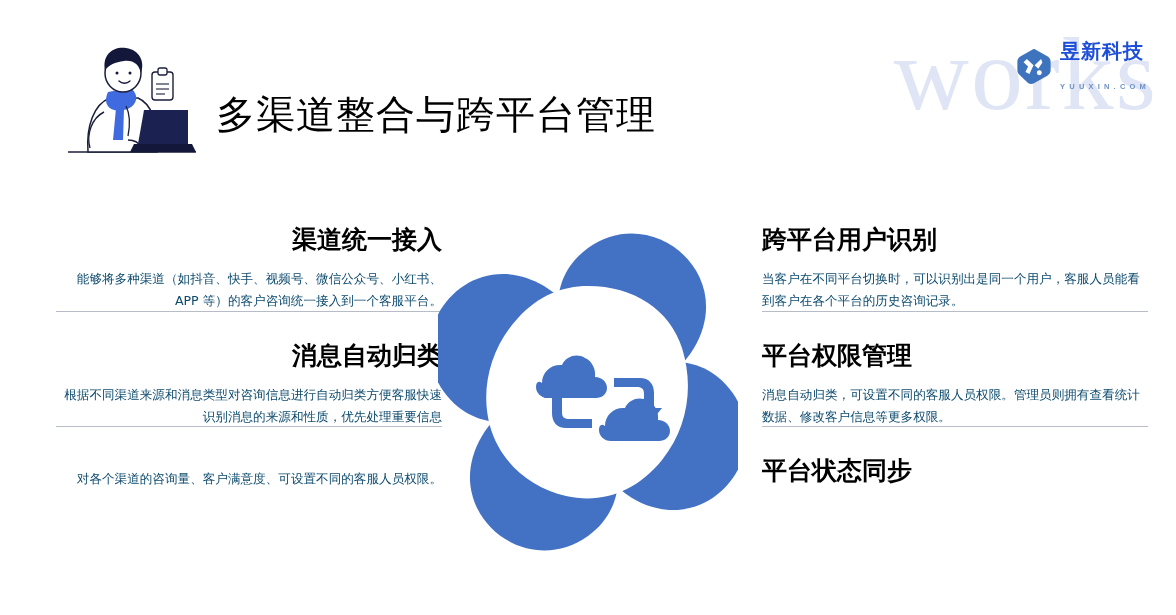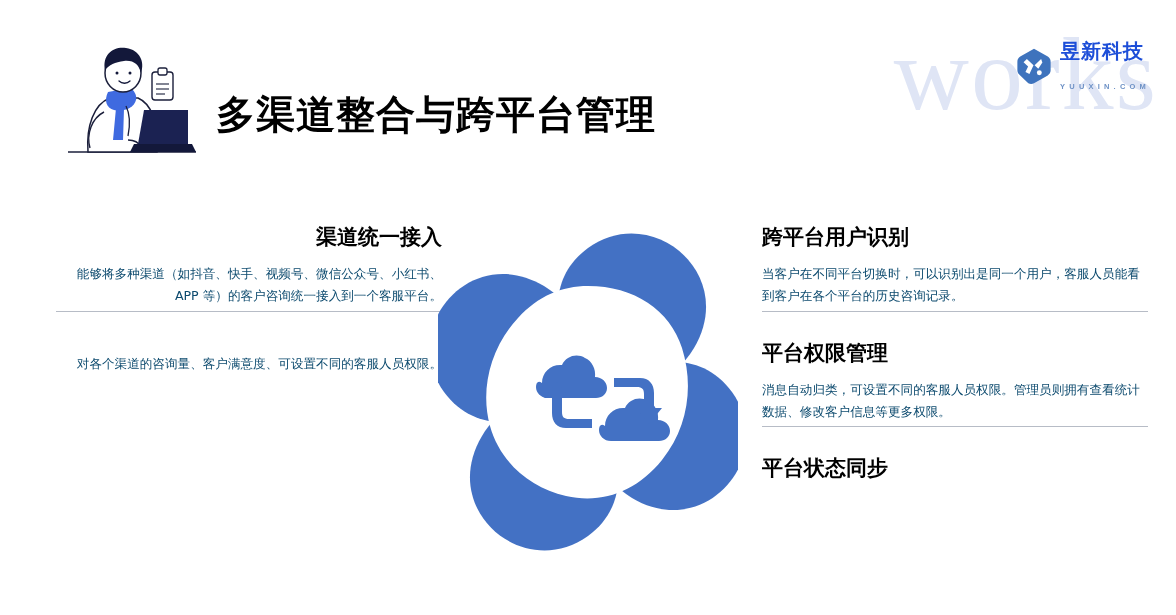--- a/index.html
+++ b/index.html
@@ -27,21 +27,21 @@
     top: 40px;
     width: 132px;
     height: 128px;
   }
 
   .page-title {
     position: absolute;
     left: 216px;
     top: 88px;
     font-size: 39px;
-    font-weight: 700;
+    font-weight: 400;
     letter-spacing: 1px;
     color: #000000;
     white-space: nowrap;
     font-family: "DejaVu Sans", "Liberation Sans", sans-serif;
   }
 
   .watermark {
     position: absolute;
     right: 18px;
     top: 22px;
@@ -97,21 +97,21 @@
   .col-right { left: 762px; text-align: left;  }
 
   .feature {
     position: relative;
     height: 115px;
     padding-top: 28px;
   }
   .feature + .feature { border-top: 1.5px solid #b7bcc6; }
 
   .feature-title {
-    font-size: 21px;
+    font-size: 25px;
     font-weight: 700;
     color: #000000;
     line-height: 1.25;
     font-family: Liberation Serif, serif;
   }
   .feature-desc {
     margin-top: 13px;
     font-size: 12.6px;
     color: #0c4a6e;
     line-height: 1.72;
@@ -185,20 +185,24 @@
     </div>
   </div>
 </div>
 
 <div class="content">
 
   <div class="col col-left">
     <div class="feature">
       <div class="feature-title">渠道统一接入</div>
       <div class="feature-desc">能够将多种渠道（如抖音、快手、视频号、微信公众号、小红书、APP 等）的客户咨询统一接入到一个客服平台。</div>
+    </div>
+    <div class="feature">
+      <div class="feature-title">消息自动归类</div>
+      <div class="feature-desc">根据不同渠道来源和消息类型对咨询信息进行自动归类方便客服快速识别消息的来源和性质，优先处理重要信息</div>
     </div>
     <div class="feature">
       <div class="feature-desc">对各个渠道的咨询量、客户满意度、可设置不同的客服人员权限。</div>
     </div>
   </div>
 
   <div class="col col-right">
     <div class="feature">
       <div class="feature-title">跨平台用户识别</div>
       <div class="feature-desc">当客户在不同平台切换时，可以识别出是同一个用户，客服人员能看到客户在各个平台的历史咨询记录。</div>

